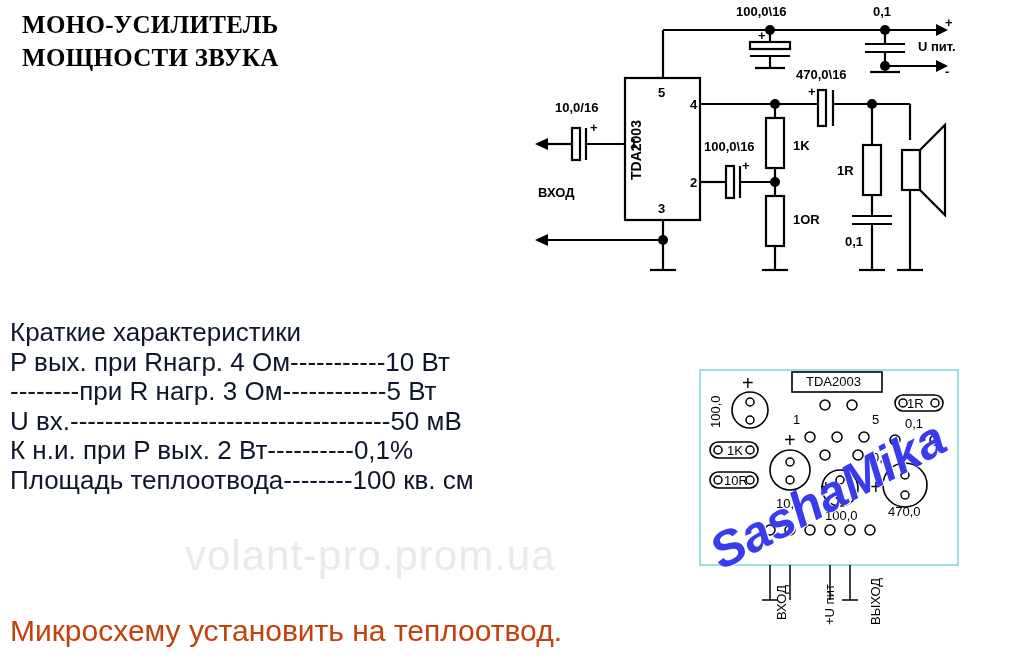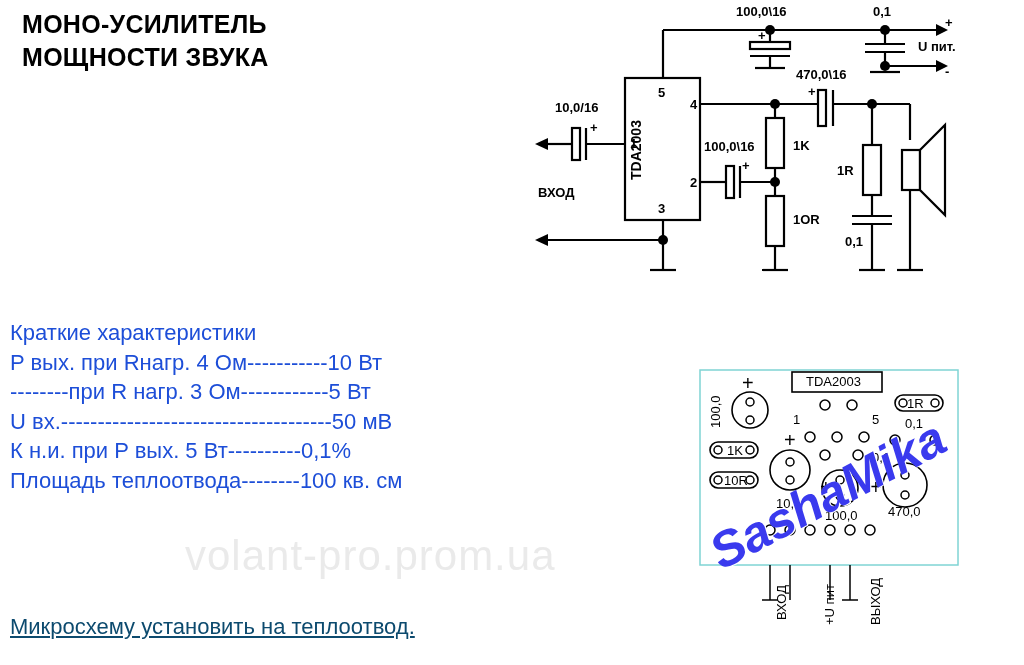--- a/index.html
+++ b/index.html
@@ -1,21 +1,21 @@
 <!DOCTYPE html>
 <html><head>
 <meta charset="utf-8">
 <style>
   html, body { margin: 0; padding: 0; background: #ffffff; }
   body { width: 1024px; height: 665px; position: relative; overflow: hidden; font-family: "Liberation Sans", sans-serif; color: #000; }
-  .title { position: absolute; left: 22px; top: 8px; font-weight: bold; font-size: 25px; line-height: 33px; letter-spacing: 0.3px; }
+  .title { position: absolute; left: 22px; top: 8px; font-weight: bold; font-size: 25px; line-height: 33px; letter-spacing: 0.3px; font-family: Liberation Serif, serif; }
   .title div { white-space: nowrap; }
-  .specs { position: absolute; left: 10px; top: 318px; font-size: 22px; line-height: 29.5px; color: #1d4ed8; }
+  .specs { position: absolute; left: 10px; top: 318px; font-size: 26px; line-height: 29.5px; color: #0f172a; }
   .specs div { white-space: nowrap; }
-  .note { position: absolute; left: 10px; top: 614px; font-size: 22px; color: #0c4a6e; white-space: nowrap; text-decoration: underline; }
+  .note { position: absolute; left: 10px; top: 614px; font-size: 30px; color: #c2410c; white-space: nowrap; }
   svg text { font-family: "Liberation Sans", sans-serif; }
   .watermark { position: absolute; left: 185px; top: 532px; font-size: 42px; color: rgba(180,180,180,0.28); white-space: nowrap; letter-spacing: 1px; }
   .sig { position: absolute; left: 700px; top: 530px; font-size: 50px; font-weight: bold; font-style: italic; color: #3a3aee; transform: rotate(-28deg); transform-origin: left top; white-space: nowrap; text-shadow: 1px 1px 0 #fff; }
 </style>
 </head>
 <body>
 
 <div class="title">
   <div>МОНО-УСИЛИТЕЛЬ</div>
   <div>МОЩНОСТИ ЗВУКА</div>
@@ -121,21 +121,21 @@
     <text x="808" y="96">+</text>
     <text x="742" y="170">+</text>
   </g>
 </svg>
 
 <div class="specs">
   <div>Краткие характеристики</div>
   <div>P вых. при Rнагр. 4 Ом-----------10 Вт</div>
   <div>--------при R нагр. 3 Ом------------5 Вт</div>
   <div>U вх.-------------------------------------50 мВ</div>
-  <div>К н.и. при P вых. 5 Вт----------0,1%</div>
+  <div>К н.и. при P вых. 2 Вт----------0,1%</div>
   <div>Площадь теплоотвода--------100 кв. см</div>
 </div>
 <div class="note">Микросхему установить на теплоотвод.</div>
 
 <div class="watermark">volant-pro.prom.ua</div>
 
 <svg style="position:absolute;left:690px;top:360px" width="334" height="305" viewBox="690 360 334 305">
   <rect x="700" y="370" width="258" height="195" fill="#fff" stroke="#7fd4d4" stroke-width="1.5"></rect>
   <g stroke="#000" stroke-width="1.6" fill="#fff">
     <rect x="792" y="372" width="90" height="20"></rect>

